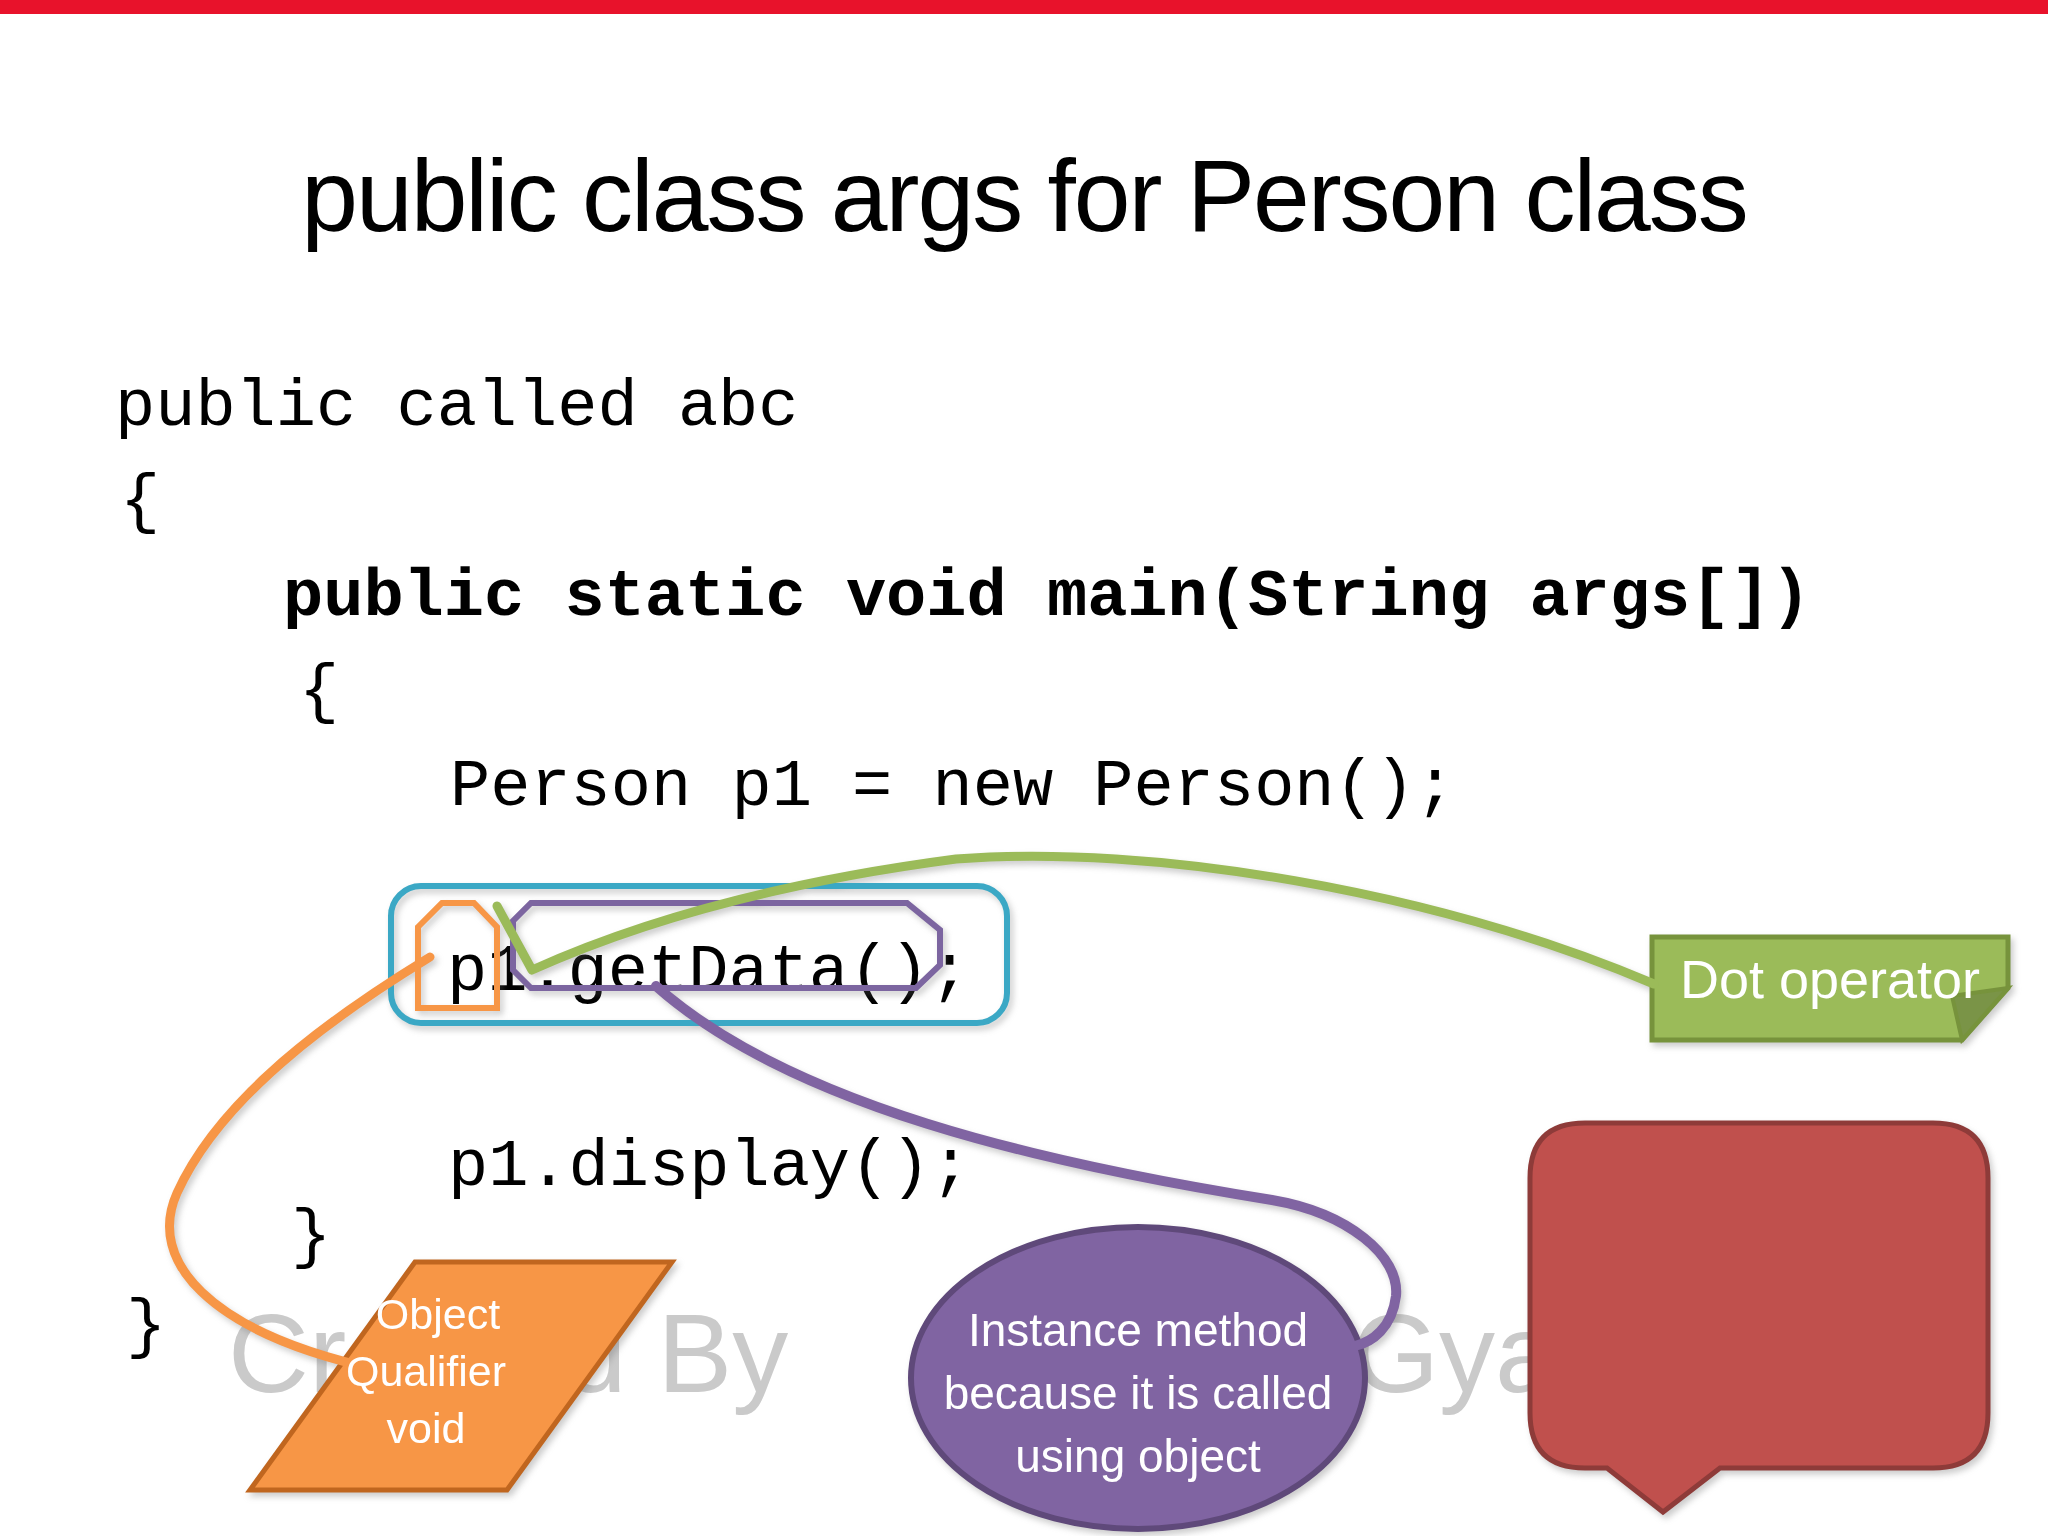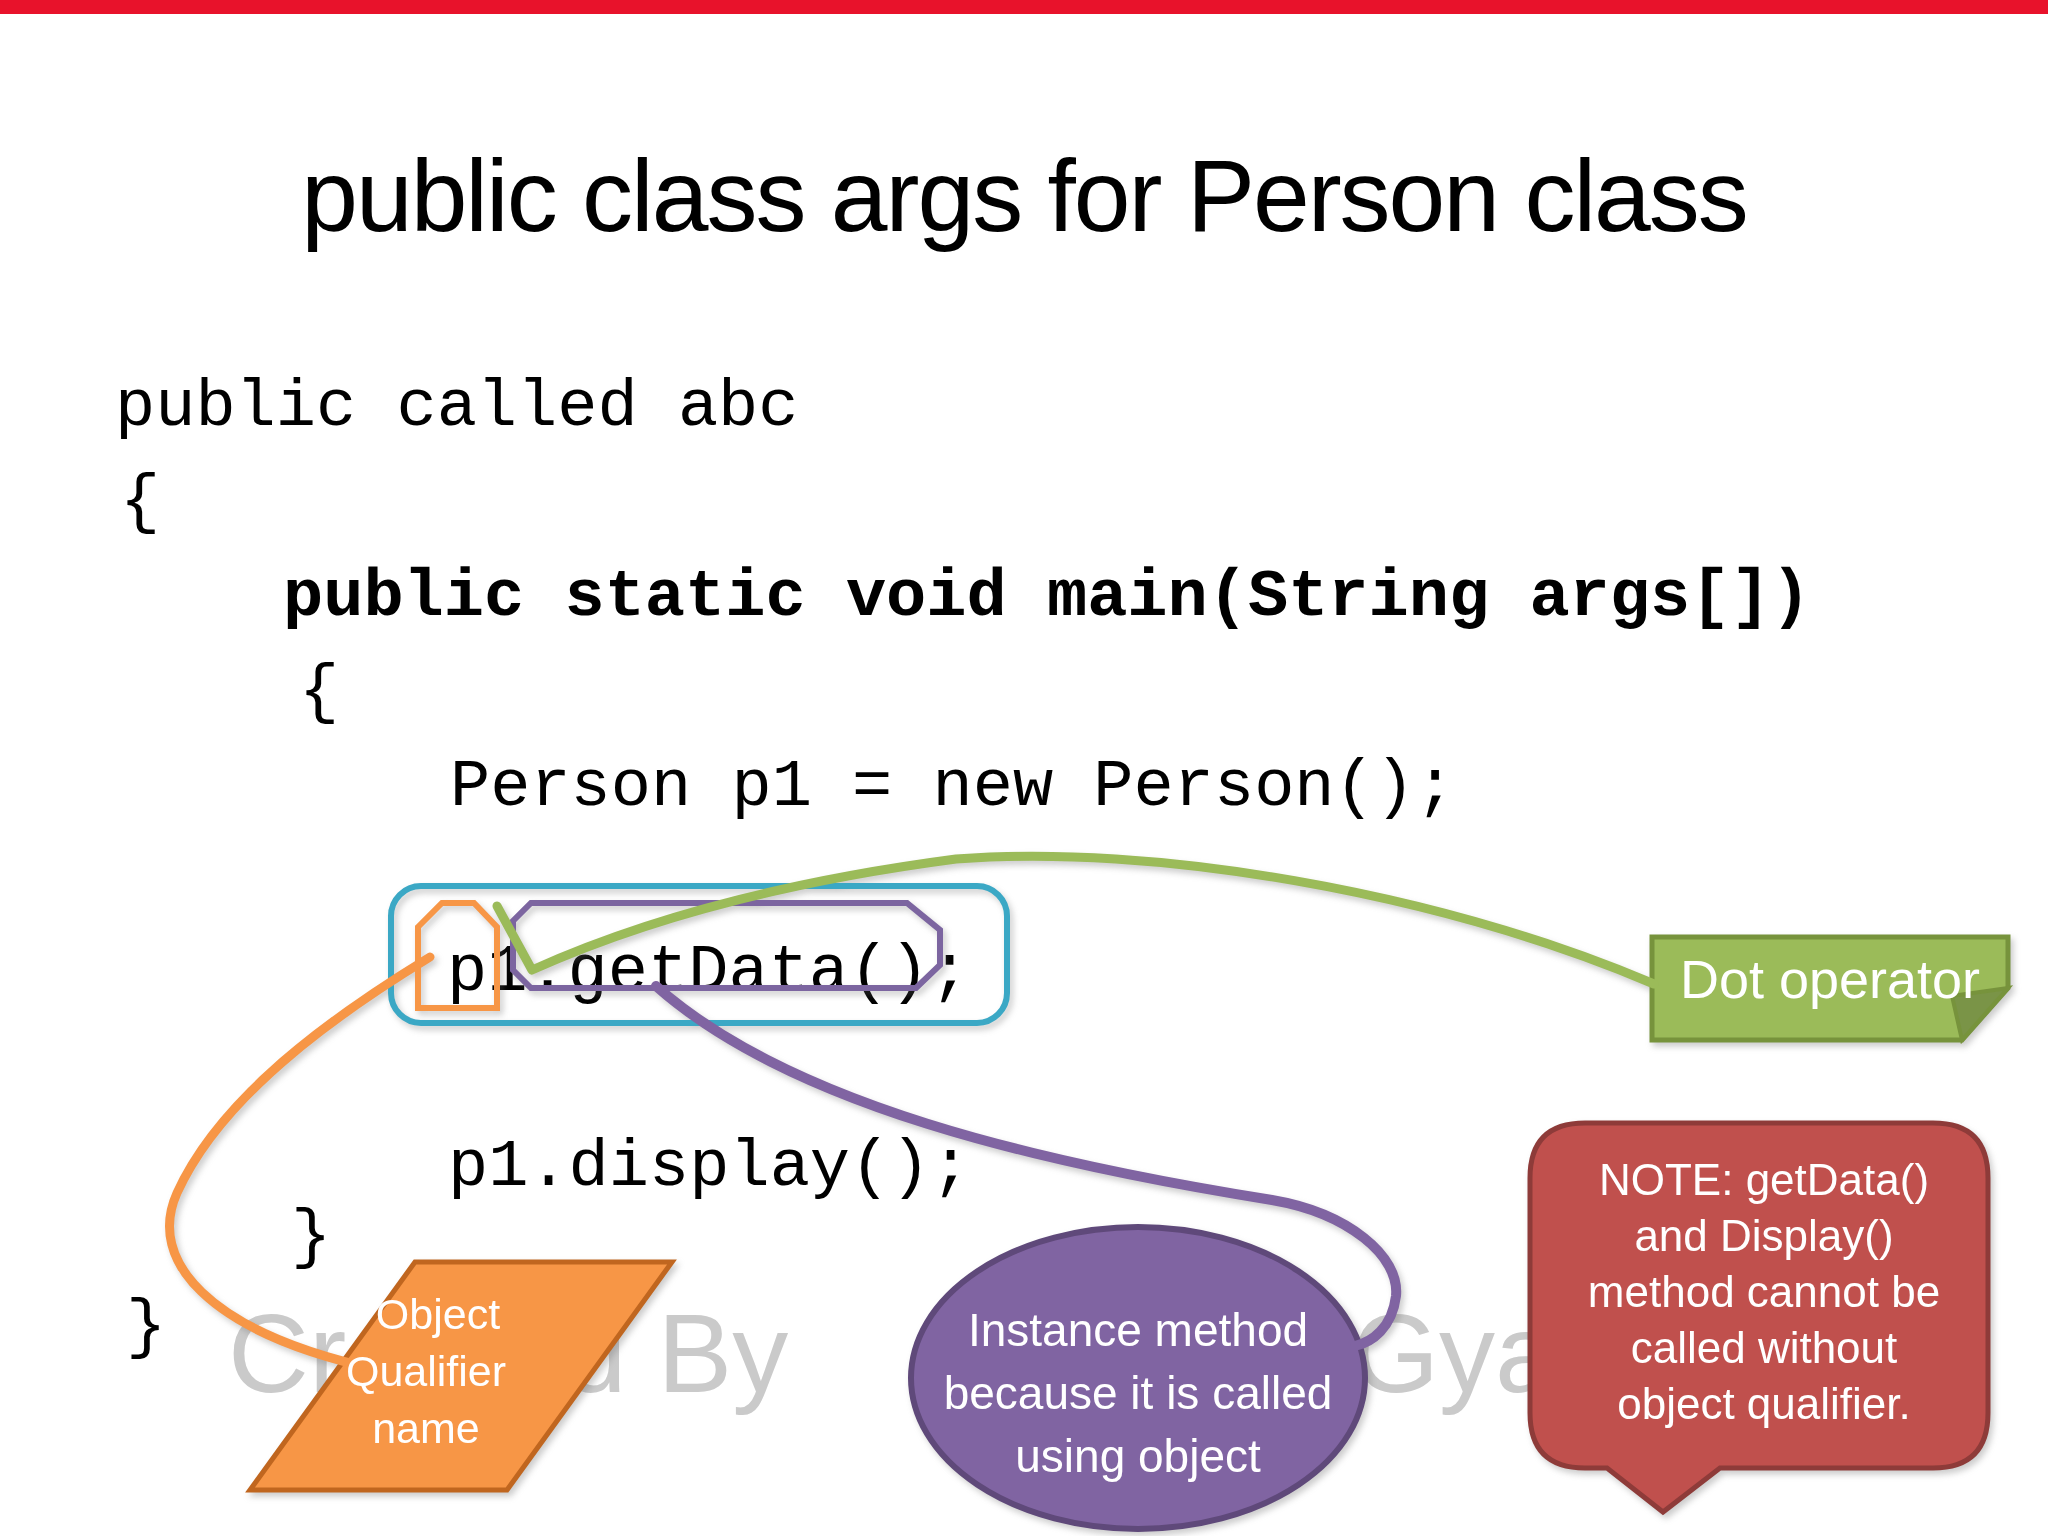--- a/index.html
+++ b/index.html
@@ -56,34 +56,27 @@
     <path d="M 1652,937 L 2008,937 L 2008,988 L 1962,1040 L 1652,1040 Z" fill="#9BBB59" stroke="#77933C" stroke-width="5"></path>
     <path d="M 1962,1040 L 2008,988 L 1952,996 Z" fill="#7A9447" stroke="#77933C" stroke-width="4"></path>
 
     <path d="M 430,957 C 330,1018 220,1098 177,1193 C 146,1262 212,1330 362,1366" fill="none" stroke="#F79646" stroke-width="9" stroke-linecap="round"></path>
     <path d="M 656,986 C 790,1105 1040,1163 1272,1200 C 1348,1213 1400,1256 1396,1296 C 1392,1328 1372,1342 1355,1346" fill="none" stroke="#8064A2" stroke-width="10" stroke-linecap="round"></path>
     <path d="M 497,906 L 532,970 Q 705,892 956,859 C 1150,844 1432,890 1654,984" fill="none" stroke="#9BBB59" stroke-width="9" stroke-linecap="round" stroke-linejoin="round"></path>
   </svg>
 
   <div class="label" id="lbl-dot">Dot operator</div>
 
-  <div class="label" id="lbl-note">
-    <div>NOTE: getData()</div>
-    <div>and Display()</div>
-    <div>method cannot be</div>
-    <div>called without</div>
-    <div>object qualifier.</div>
-  </div>
 
   <div class="label" id="lbl-inst">
     <div>Instance method</div>
     <div>because it is called</div>
     <div>using object</div>
   </div>
 
   <div class="label" id="lbl-qual">
     <div>: Object</div>
     <div>Qualifier</div>
-    <div>name</div>
+    <div>void</div>
   </div>
 
   <div id="topbar" style="background: rgb(232, 18, 43);"></div>
 </div>
 
 </body></html>

